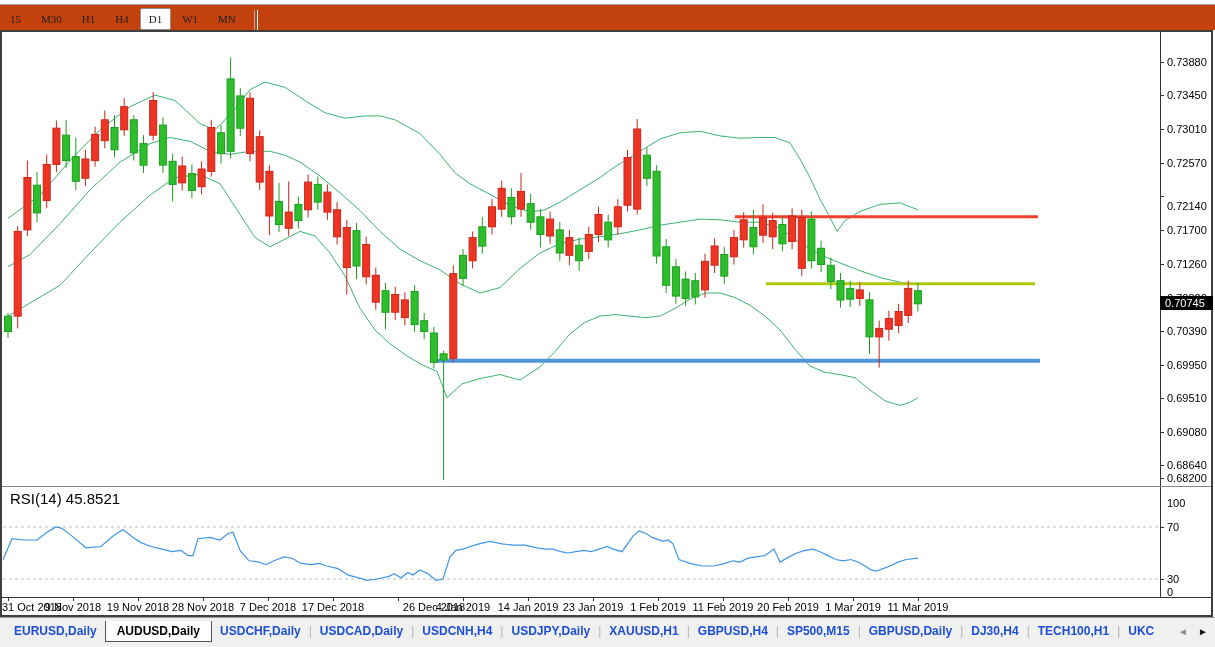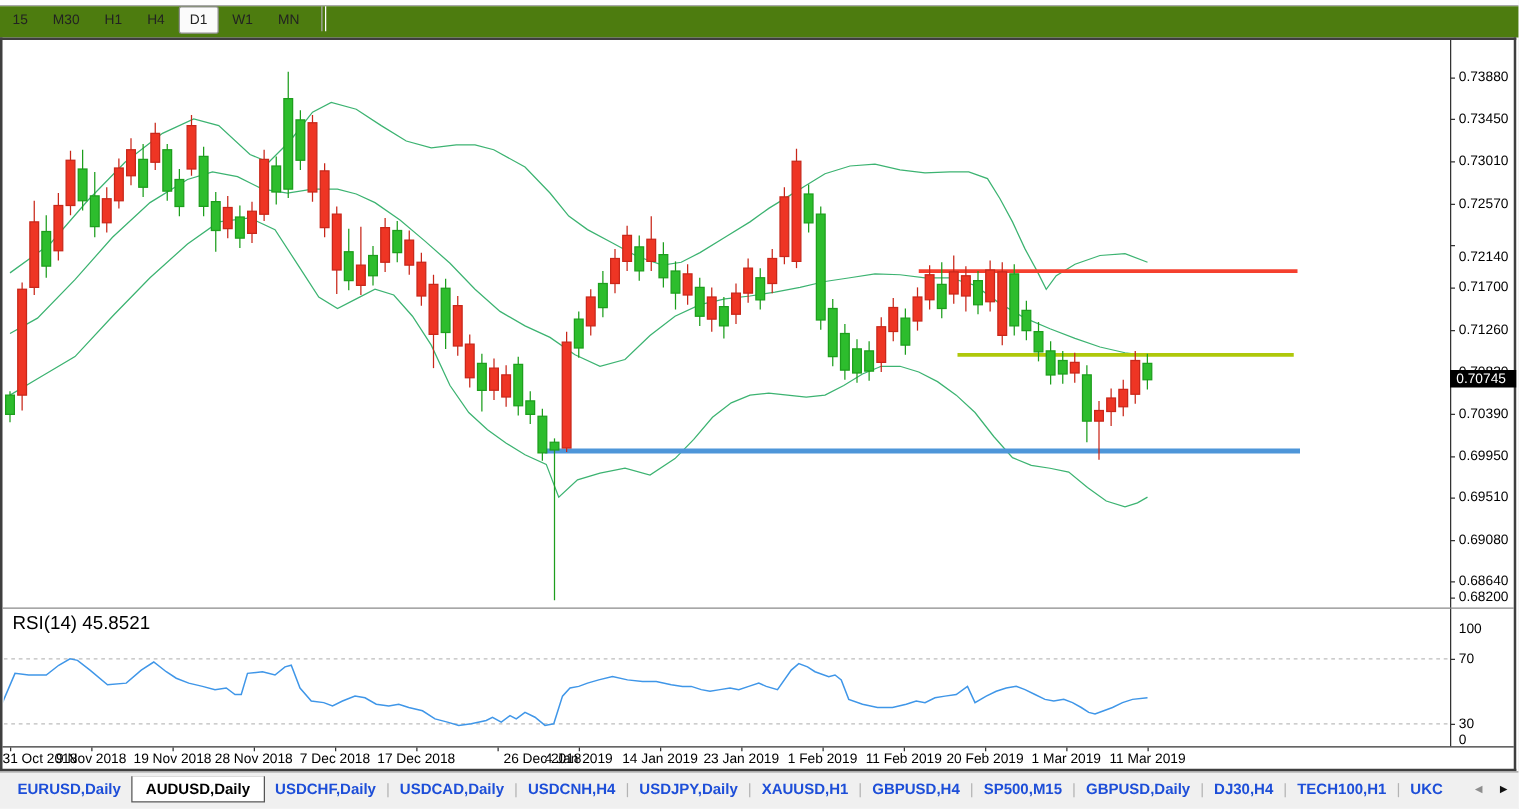--- a/index.html
+++ b/index.html
@@ -1,20 +1,20 @@
 <!DOCTYPE html>
 <html><head>
 <meta charset="utf-8">
 <style>
   html,body{margin:0;padding:0;background:#e6e6e6;}
   #app{position:relative;width:1215px;height:647px;background:#fff;overflow:hidden;
        font-family:"Liberation Sans",sans-serif;-webkit-font-smoothing:none;}
   .top-strip{position:absolute;left:0;top:0;width:1215px;height:4px;background:#fdfdfd;border-bottom:1px solid #a8a8a8;}
-  .toolbar{position:absolute;left:0;top:5px;width:1215px;height:25px;background:#4d7c0f;
-           display:flex;align-items:flex-start;}
+  .toolbar{position:absolute;left:0;top:5px;width:1215px;height:25px;background:#c2410c;
+           display:flex;align-items:flex-end;font-family:Liberation Serif, serif;}
   .tf-btn{font-size:11px;color:#222;padding:4px 8px;margin:0 1px;border:1px solid transparent;cursor:default;}
   .tf-btn.active{background:#fbfbfb;border:1px solid #8f8f8f;border-radius:2px;}
   .tb-sep{width:2px;height:20px;border-left:1px solid #aaa;border-right:1px solid #fff;margin-left:8px;}
   
   .frame{position:absolute;background:#3f3f3f;}
   #fr-left{left:0;top:30px;width:2px;height:587px;}
   #fr-top{left:0;top:30px;width:1213px;height:2px;}
   #fr-right{left:1211px;top:30px;width:2px;height:587px;}
   #fr-bottom{left:0;top:615px;width:1213px;height:2px;}
   #axis-vline{position:absolute;left:1160px;top:32px;width:1px;height:565px;background:#333;}

